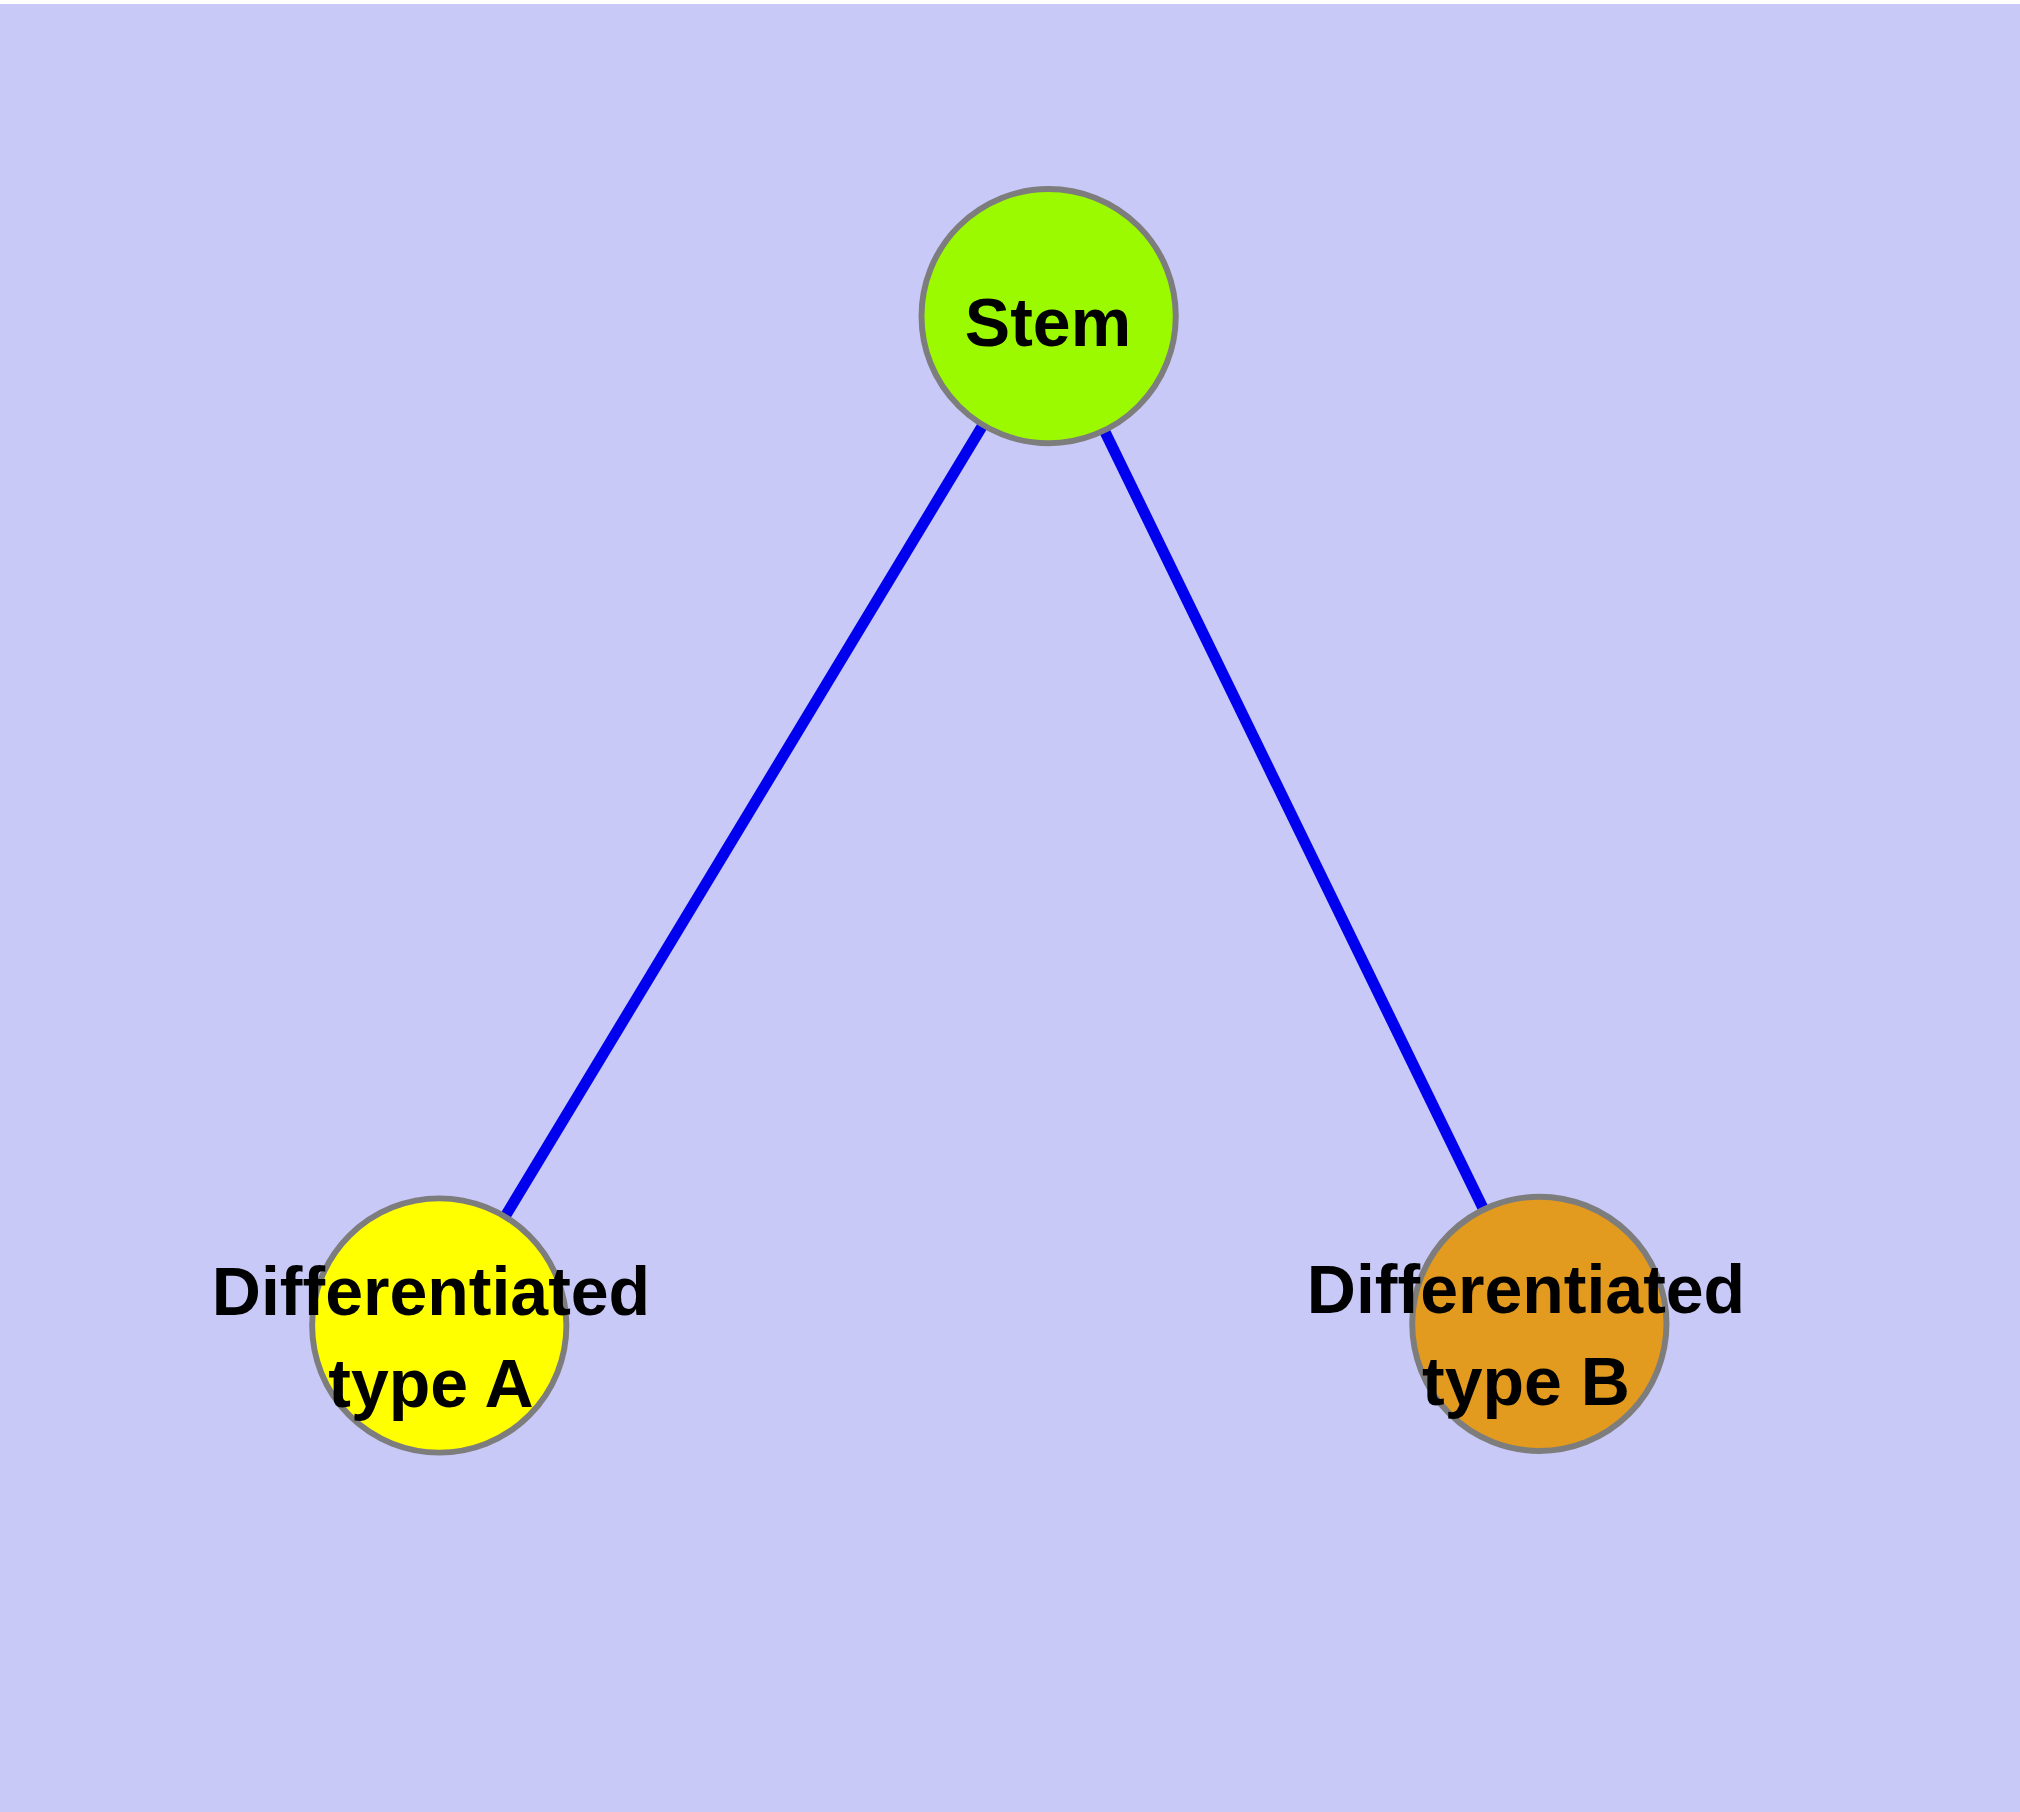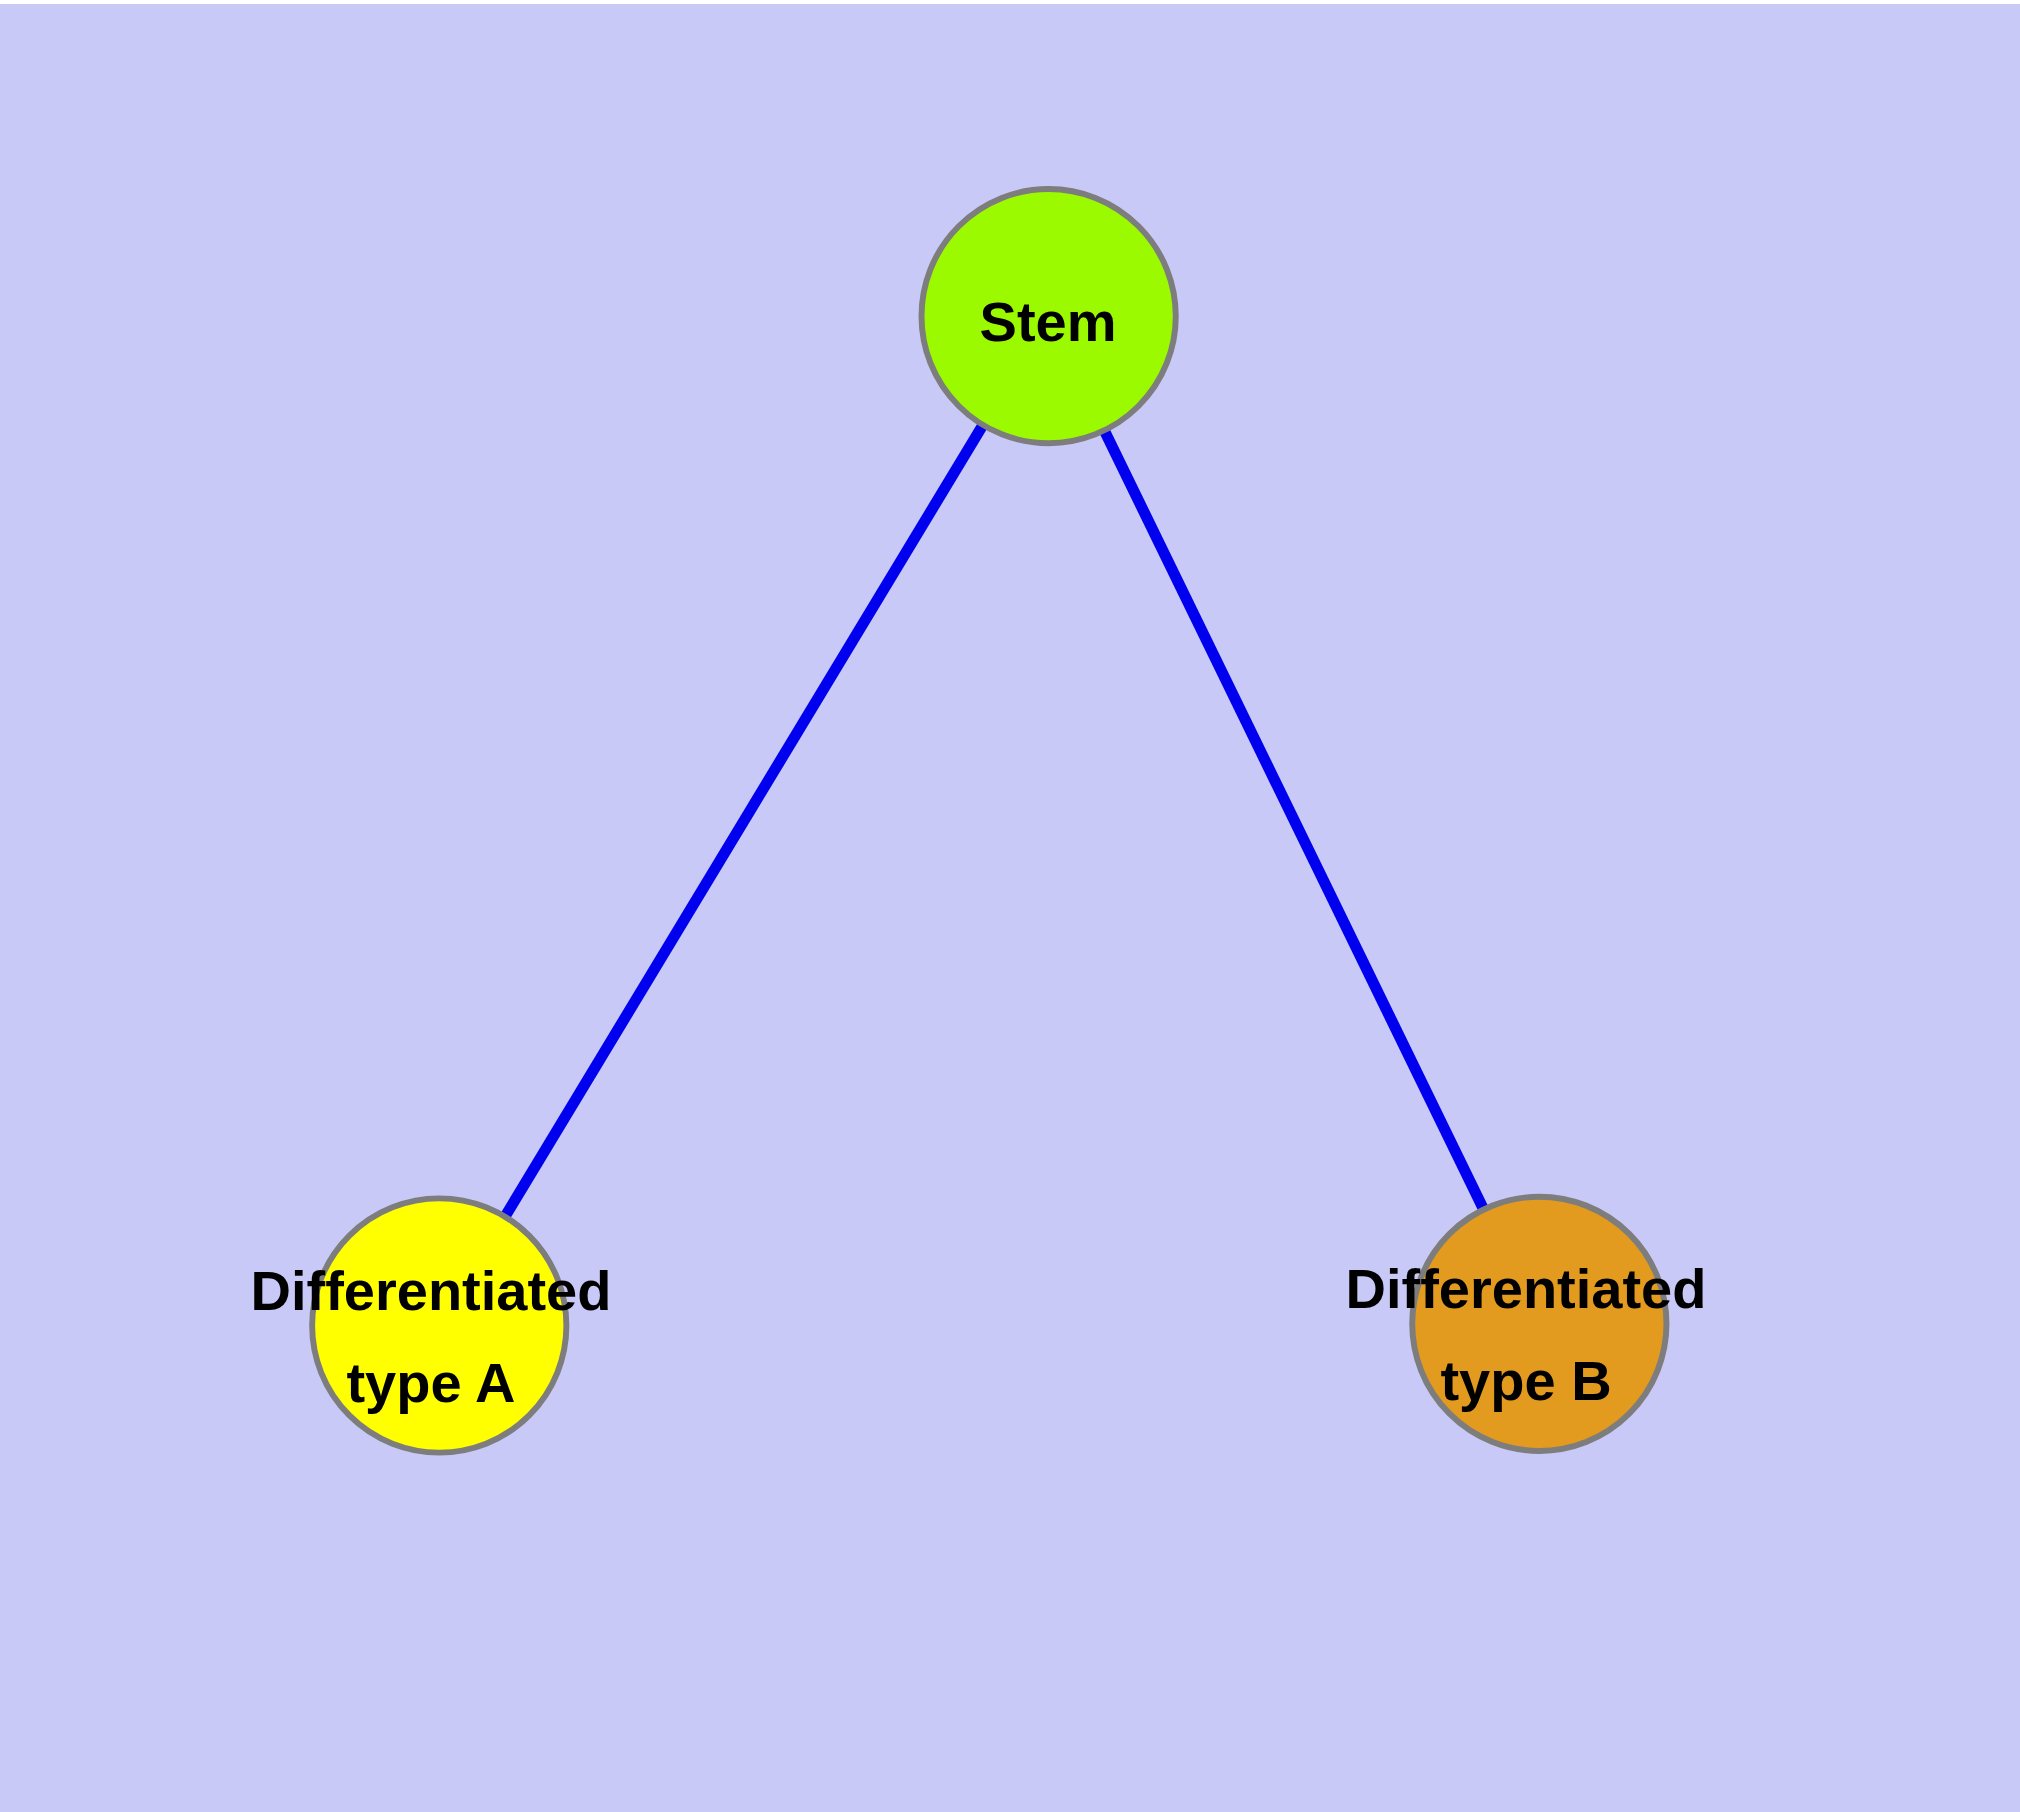--- a/index.html
+++ b/index.html
@@ -36,21 +36,21 @@
   }
   svg.graph circle {
     stroke: #7d7d7d;
     stroke-width: 7px;
   }
   .node-label {
     position: absolute;
     transform: translate(-50%, -50%);
     color: #000000;
     font-weight: 700;
-    font-size: 56px;
+    font-size: 68px;
     line-height: 92px;
     text-align: center;
     white-space: pre-line;
     pointer-events: none;
   }
 </style>
 </head>
 <body>
 
 <div class="screen">

